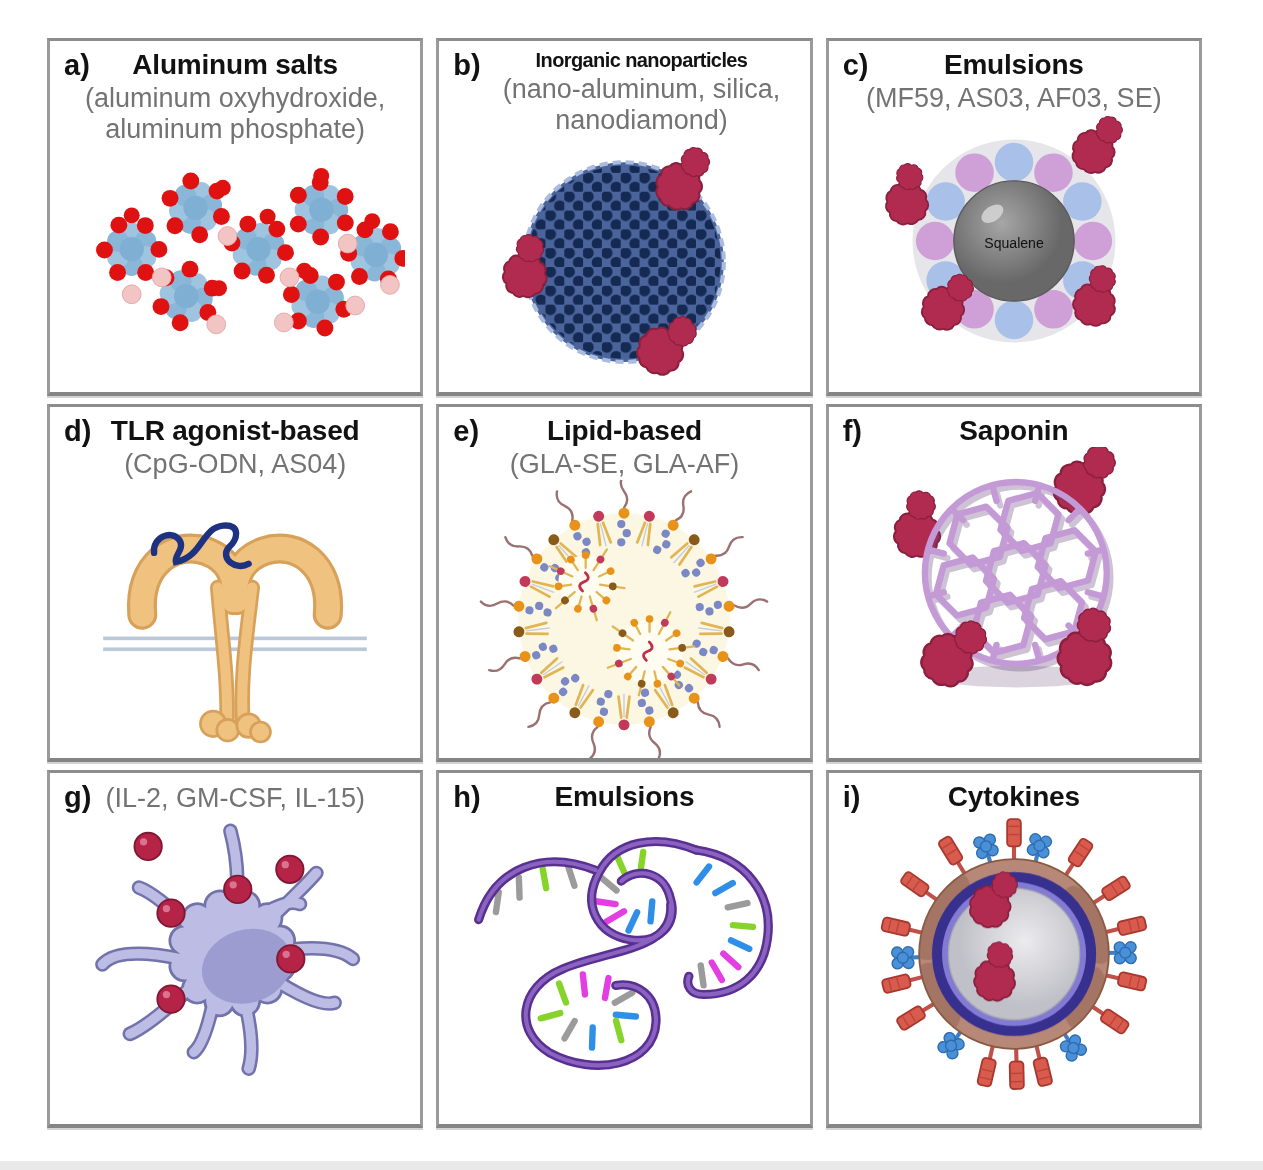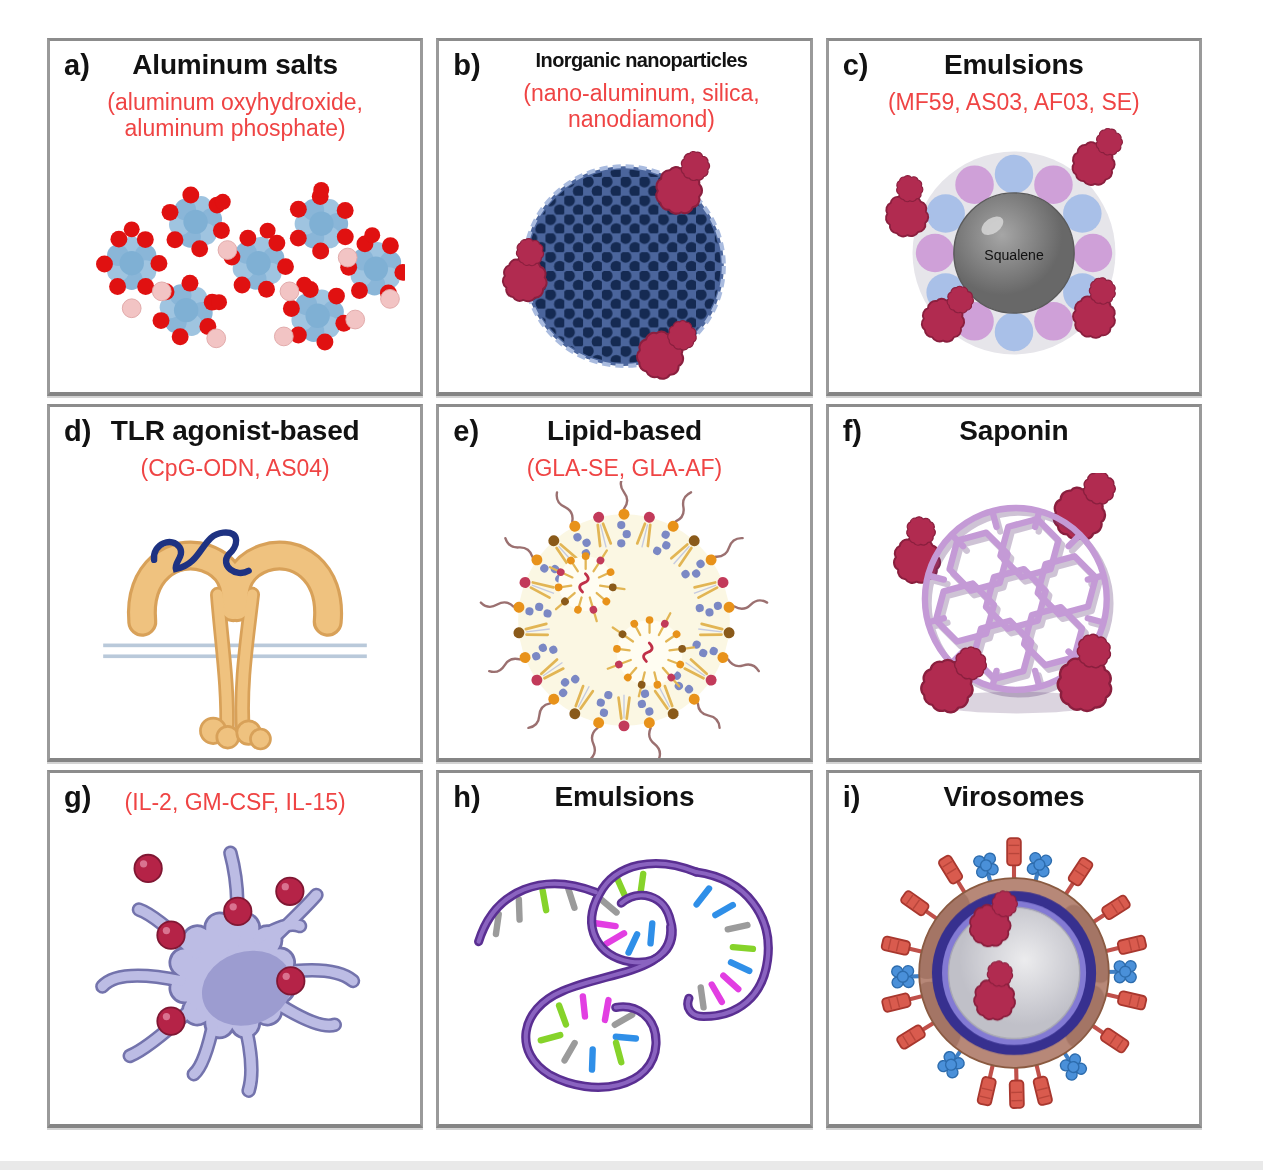--- a/index.html
+++ b/index.html
@@ -13,22 +13,22 @@
     gap:8px 13px;
   }
   .panel{
     border:3px solid #9a9a9a;border-bottom:4px solid #858585;border-top-color:#8c8c8c;
     background:#fff;display:flex;flex-direction:column;overflow:hidden;
     box-shadow:0 2px 0 rgba(130,130,130,.35);
   }
   .hdr{position:relative;text-align:center;padding:8px 12px 0}
   .lbl{position:absolute;left:14px;top:8px;font-size:29px;font-weight:700;color:#121212}
   .ttl{display:block;font-size:28px;font-weight:700;color:#121212;letter-spacing:-.2px}
-  .sub{display:block;font-size:23px;font-weight:400;color:#ef4444;line-height:1.13;margin-top:8px}
-  .fig{flex:1;display:flex;align-items:center;justify-content:center;min-height:0}
+  .sub{display:block;font-size:27px;font-weight:400;color:#737373;line-height:1.13;margin-top:2px}
+  .fig{flex:1;display:flex;align-items:flex-start;justify-content:center;min-height:0}
   .panel-b .hdr{padding-left:46px}
   .panel-b .ttl{font-size:20px;letter-spacing:-.6px}
   .bottom-strip{position:absolute;left:0;right:0;bottom:0;height:9px;background:#e9e9e9}
   svg{display:block}
   .rna-o{stroke:#5a2f92;stroke-width:10;fill:none;stroke-linecap:round}
   .rna-i{stroke:#8a63c0;stroke-width:4.5;fill:none;stroke-linecap:round}
 </style>
 </head>
 <body>
 
@@ -716,21 +716,21 @@
           <path class="rna-i" d="M226,100 C230,150 160,148 108,170 C60,190 54,238 94,262 C142,288 208,276 210,228 C211,198 188,184 166,188"></path>
           <path class="rna-i" d="M254,40 C310,48 338,90 332,136 C327,176 300,198 262,198 C248,198 242,188 246,178"></path>
         </g>
       </svg>
     </div>
   </div>
 
   <div class="panel panel-i">
     <div class="hdr">
       <span class="lbl">i)</span>
-      <span class="ttl">Virosomes</span>
+      <span class="ttl">Cytokines</span>
       <span class="sub"></span>
     </div>
     <div class="fig">
       <svg viewBox="0 0 340 304" width="310" height="278">
         <g id="viroSpikes">
             <g transform="translate(170,152) rotate(0)">
               <line x1="0" y1="-96" x2="0" y2="-120" stroke="#c0504a" stroke-width="4.5"></line>
               <rect x="-7.5" y="-148" width="15" height="30" rx="4" fill="#d95b4e" stroke="#a8372e" stroke-width="2"></rect>
               <line x1="-6" y1="-140" x2="6" y2="-140" stroke="#b8453a" stroke-width="1.5"></line>
               <line x1="-6" y1="-131" x2="6" y2="-131" stroke="#b8453a" stroke-width="1.5"></line>

